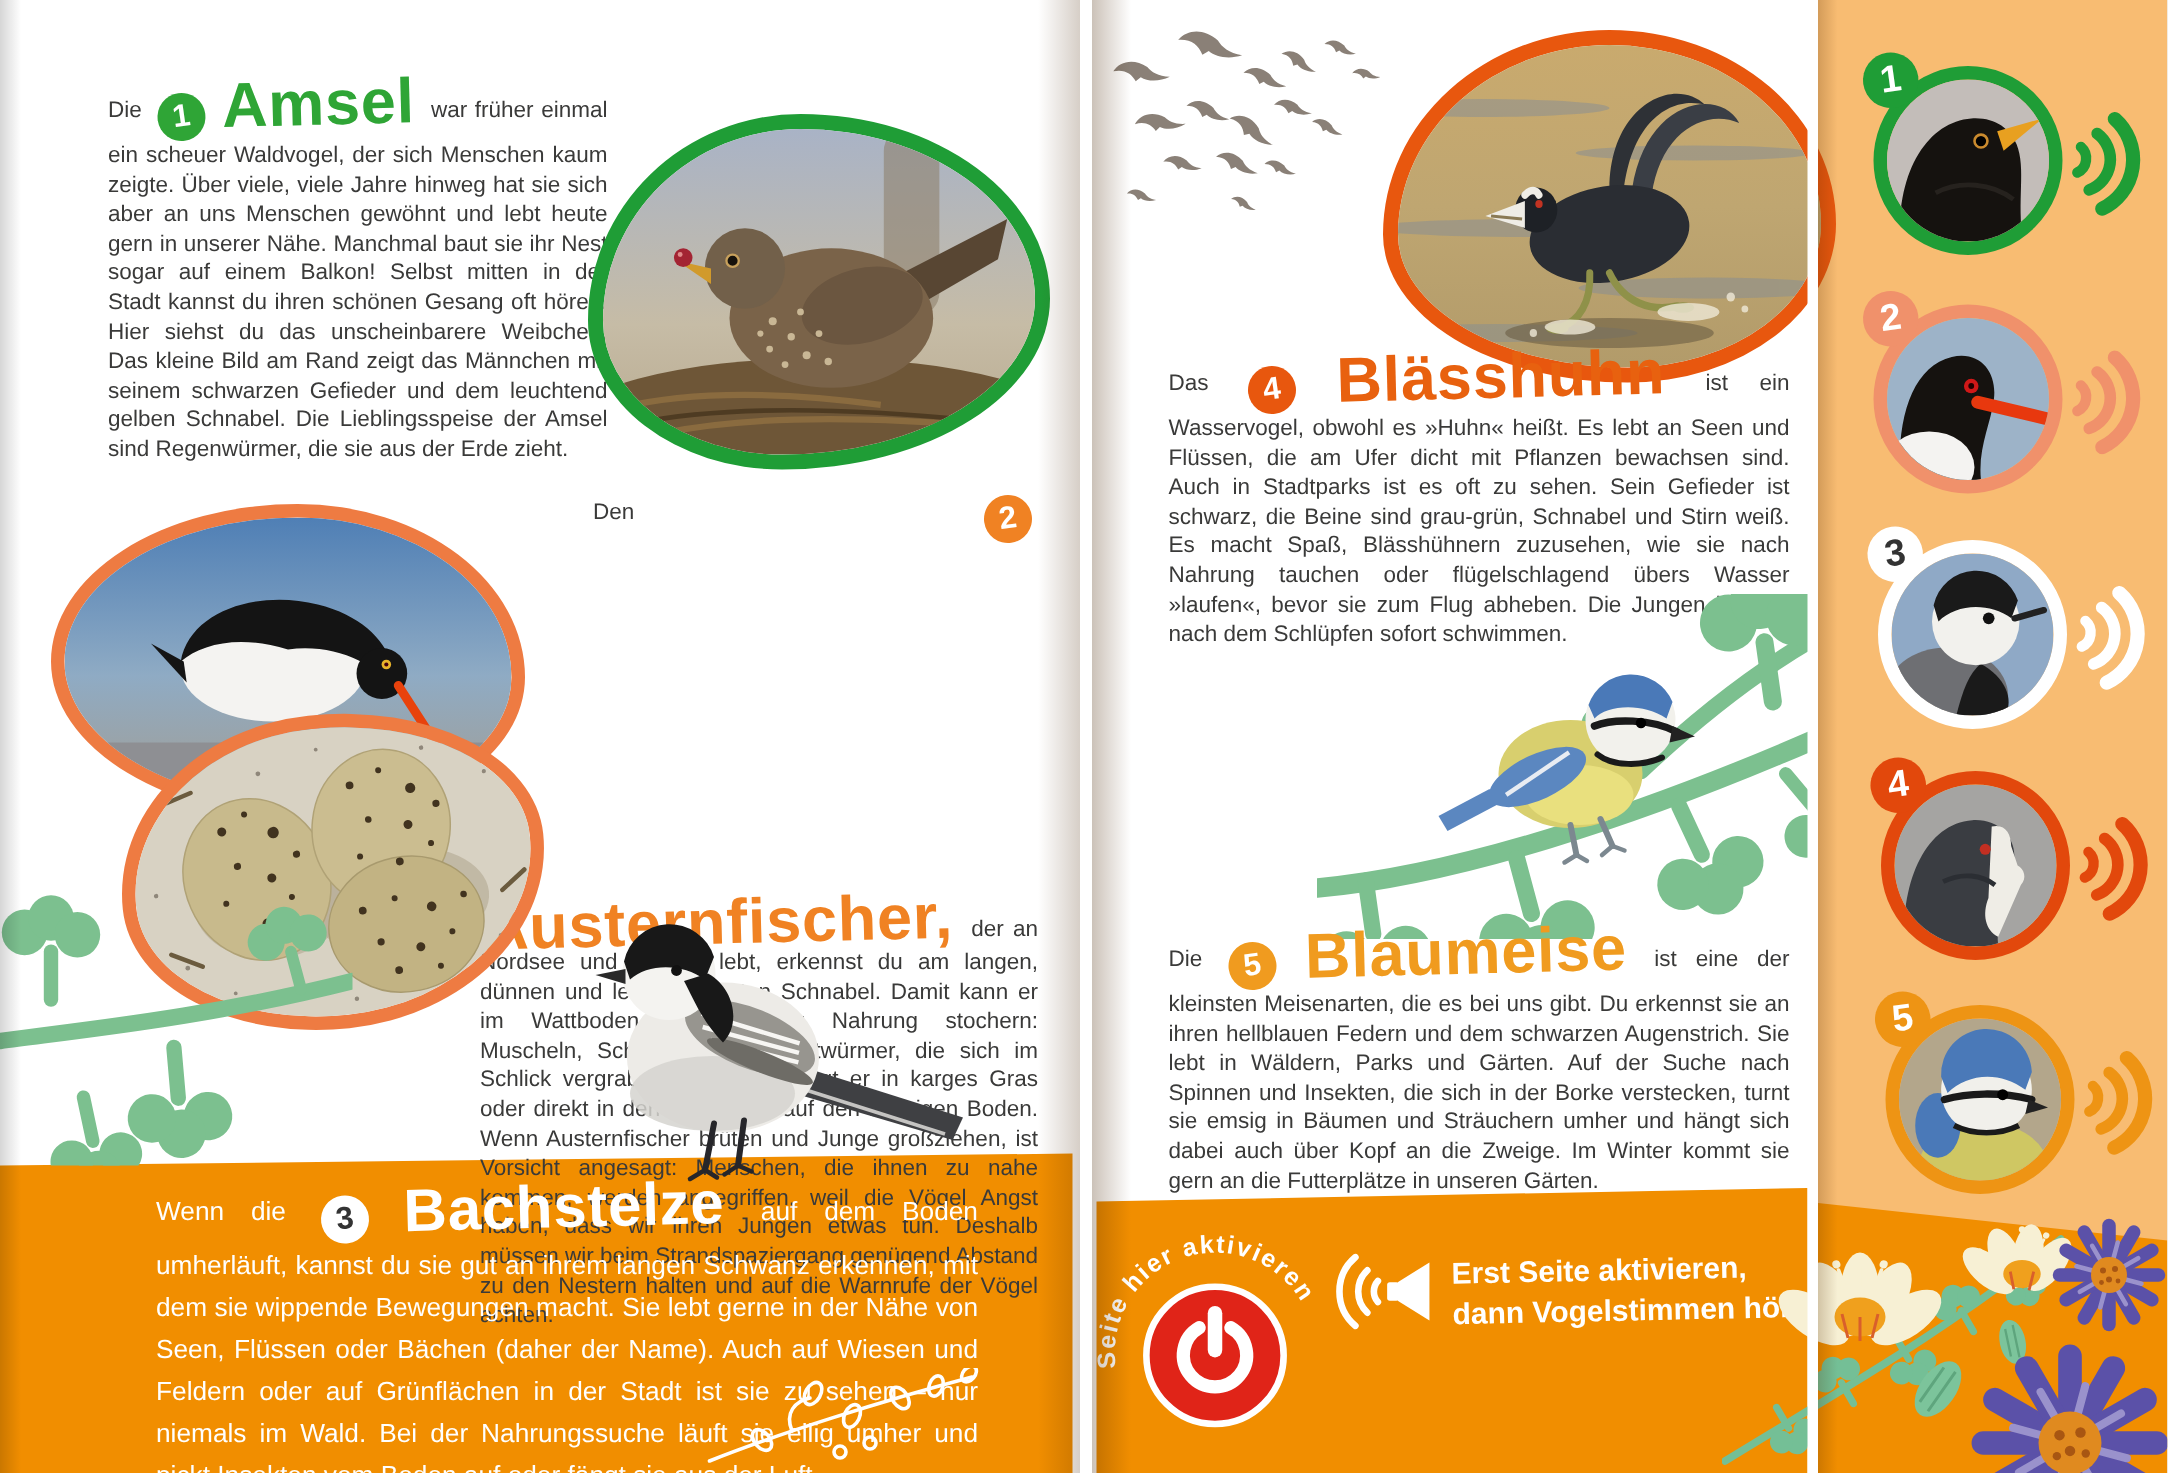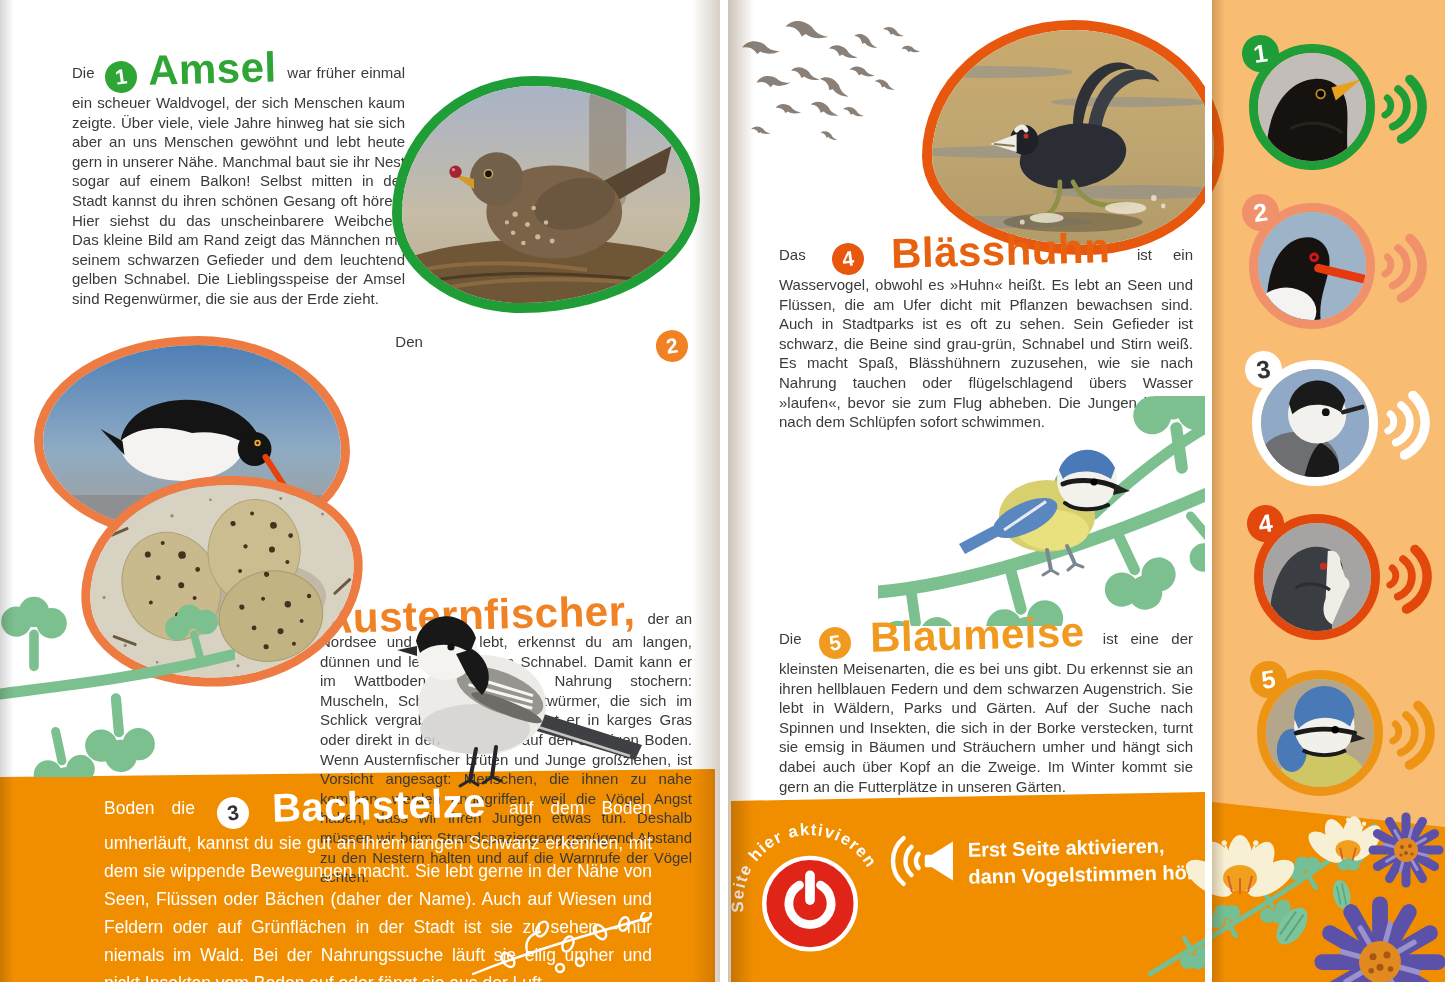--- a/index.html
+++ b/index.html
@@ -237,21 +237,21 @@
     <circle cx="66" cy="52" r="31" fill="#F4F3F0"></circle>
     <path d="M36 44 A31 31 0 0 1 96 41 L90 56 C75 45 52 45 40 56 Z" fill="#181818"></path>
     <path d="M92 52 C110 62 114 86 102 98 C88 84 82 68 76 57 Z" fill="#181818"></path>
     <circle cx="71" cy="50" r="3.6" fill="#111"></circle>
     <polygon points="37,49 17,53 37,59" fill="#2A2A2A"></polygon>
     <path d="M96 152 L90 183 M116 150 L112 180" stroke="#26262A" stroke-width="4" stroke-linecap="round"></path>
     <path d="M90 183 l-10 6 M90 183 l8 5 M112 180 l-9 6 M112 180 l9 4" stroke="#26262A" stroke-width="3" stroke-linecap="round"></path>
   </svg>
 
   <p class="art art-bach" style="left:104px;top:788px;width:548px;z-index:4">
-    <span class="pre">Boden die</span>
+    <span class="pre">Wenn die</span>
     <span class="hbadge" style="background:#fff;color:#333">3</span>
     <span class="ttl" style="color:#fff">Bachstelze</span>
     <span>auf dem Boden umherläuft, kannst du sie gut an ihrem langen Schwanz erkennen, mit dem sie wippende Bewegungen macht. Sie lebt gerne in der Nähe von Seen, Flüssen oder Bächen (daher der Name). Auch auf Wiesen und Feldern oder auf Grünflächen in der Stadt ist sie zu sehen – nur niemals im Wald. Bei der Nahrungssuche läuft sie eilig umher und pickt Insekten vom Boden auf oder fängt sie aus der Luft.</span>
   </p>
 
   <svg class="abs" style="left:468px;top:912px;width:185px;height:68px;z-index:4" viewBox="0 0 185 68">
     <g stroke="#fff" stroke-width="2.4" fill="none" stroke-linecap="round">
       <path d="M5 62 C50 44 120 22 180 6"></path>
       <path d="M60 42 C55 30 62 22 72 20"></path>
       <ellipse cx="74" cy="17" rx="5" ry="8" transform="rotate(30 74 17)"></ellipse>

